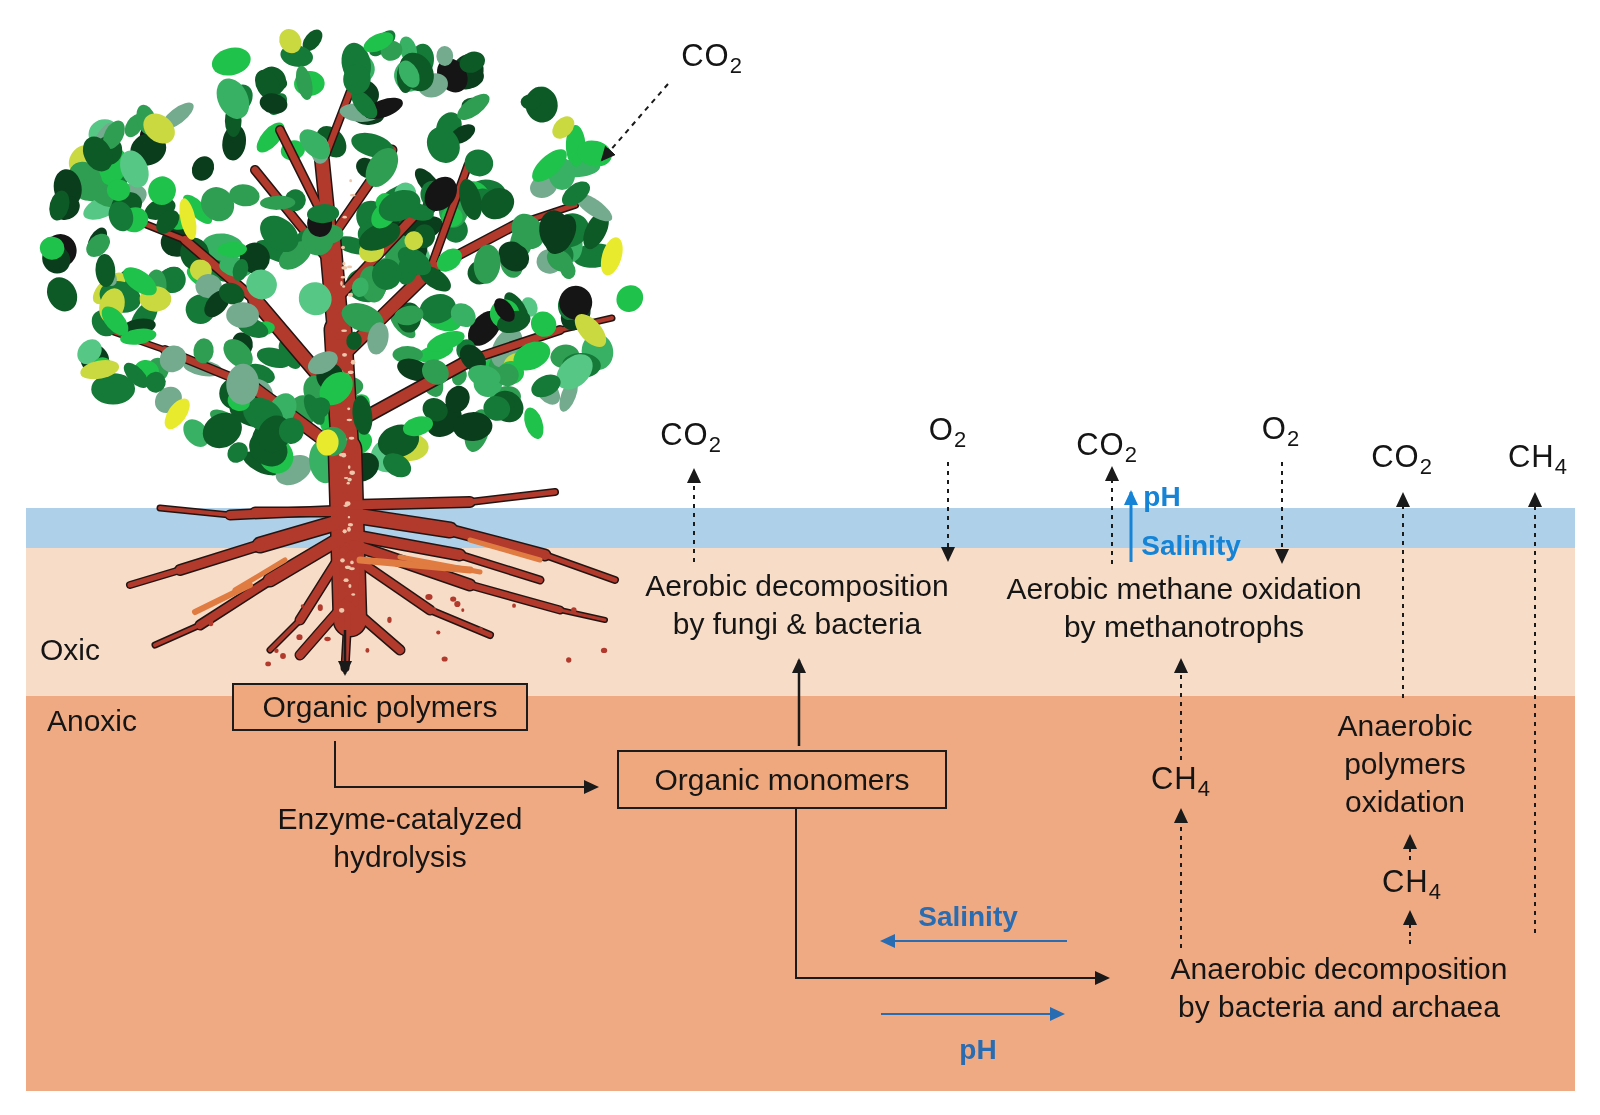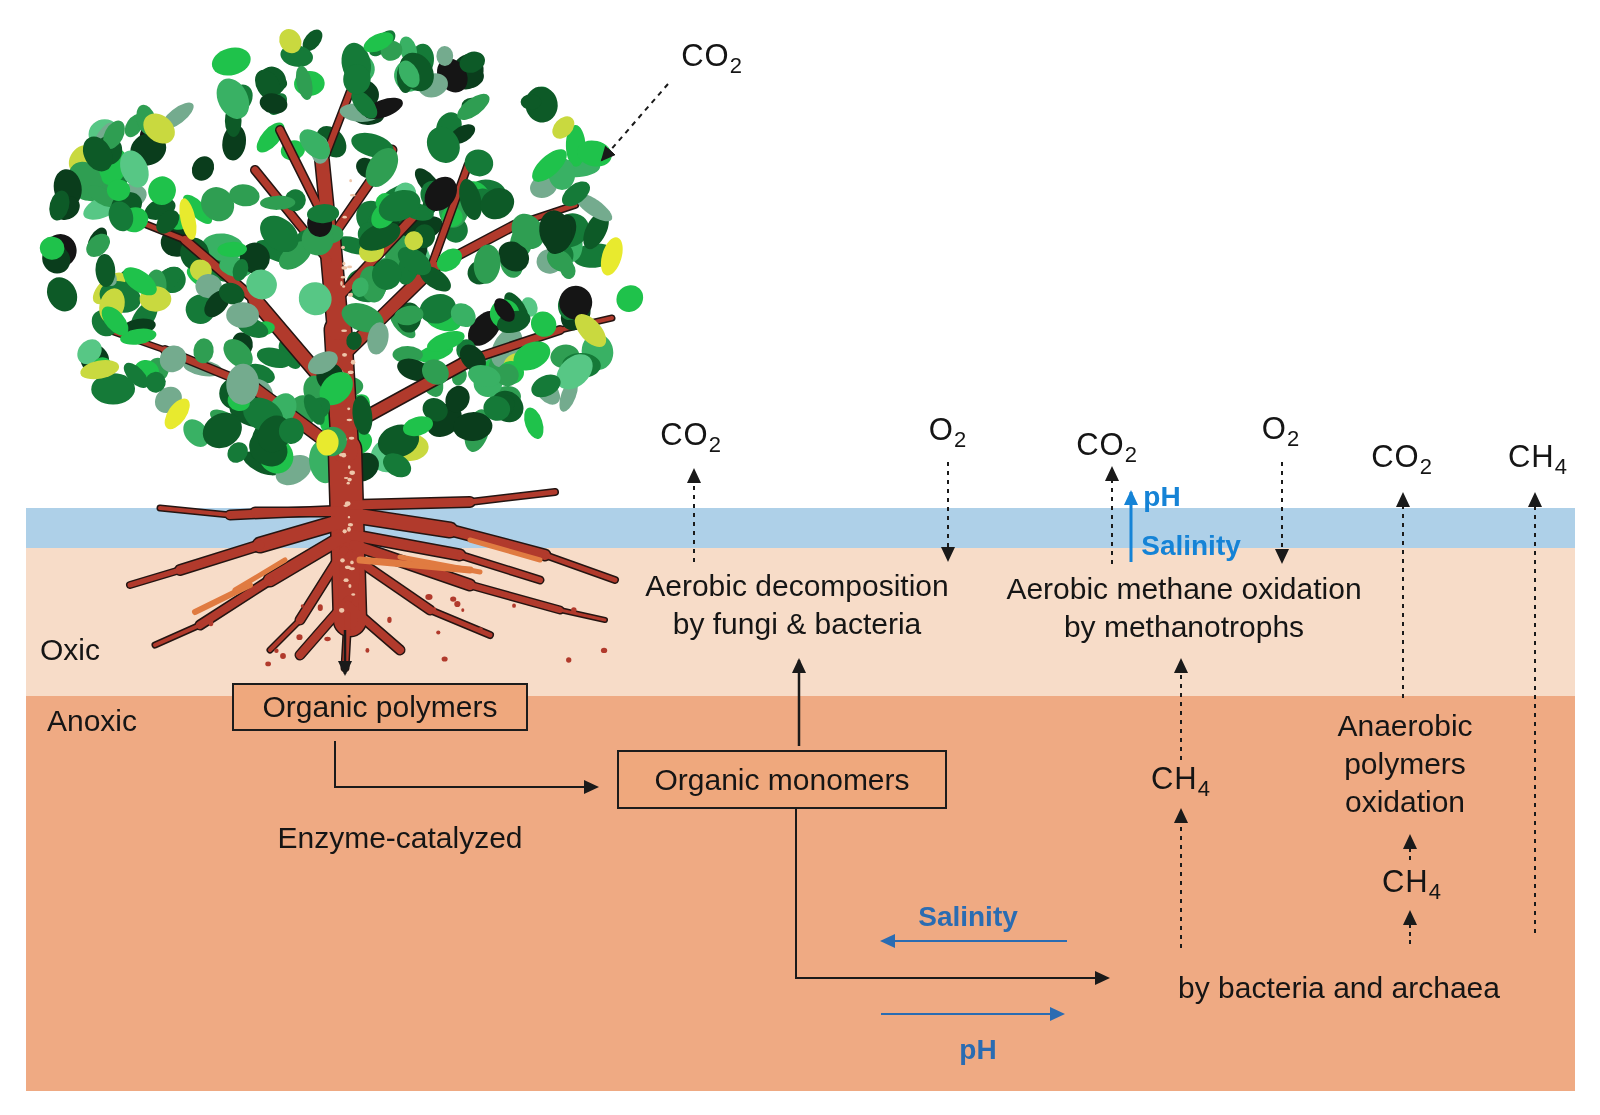--- a/index.html
+++ b/index.html
@@ -614,19 +614,21 @@
   <div class="lbl blk" style="left:797px;top:605px;">
     <div>Aerobic decomposition</div>
     <div>by fungi &amp; bacteria</div>
   </div>
   <div class="lbl blk" style="left:1405px;top:764px;">
     <div>Anaerobic</div>
     <div>polymers</div>
     <div>oxidation</div>
   </div>
   <div class="lbl blk" style="left:1339px;top:988px;">
+    <div>Anaerobic decomposition</div>
     <div>by bacteria and archaea</div>
   </div>
   <div class="lbl blk" style="left:400px;top:838px;">
     <div>Enzyme-catalyzed</div>
+    <div>hydrolysis</div>
   </div>
 
 </div>
 
 </body></html>

